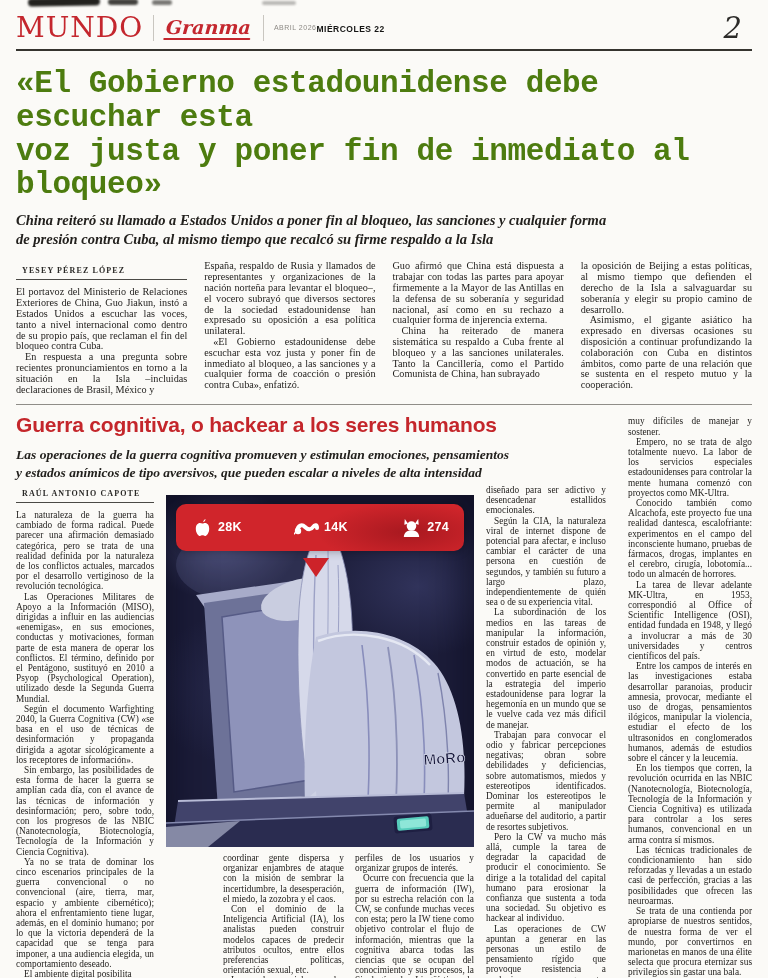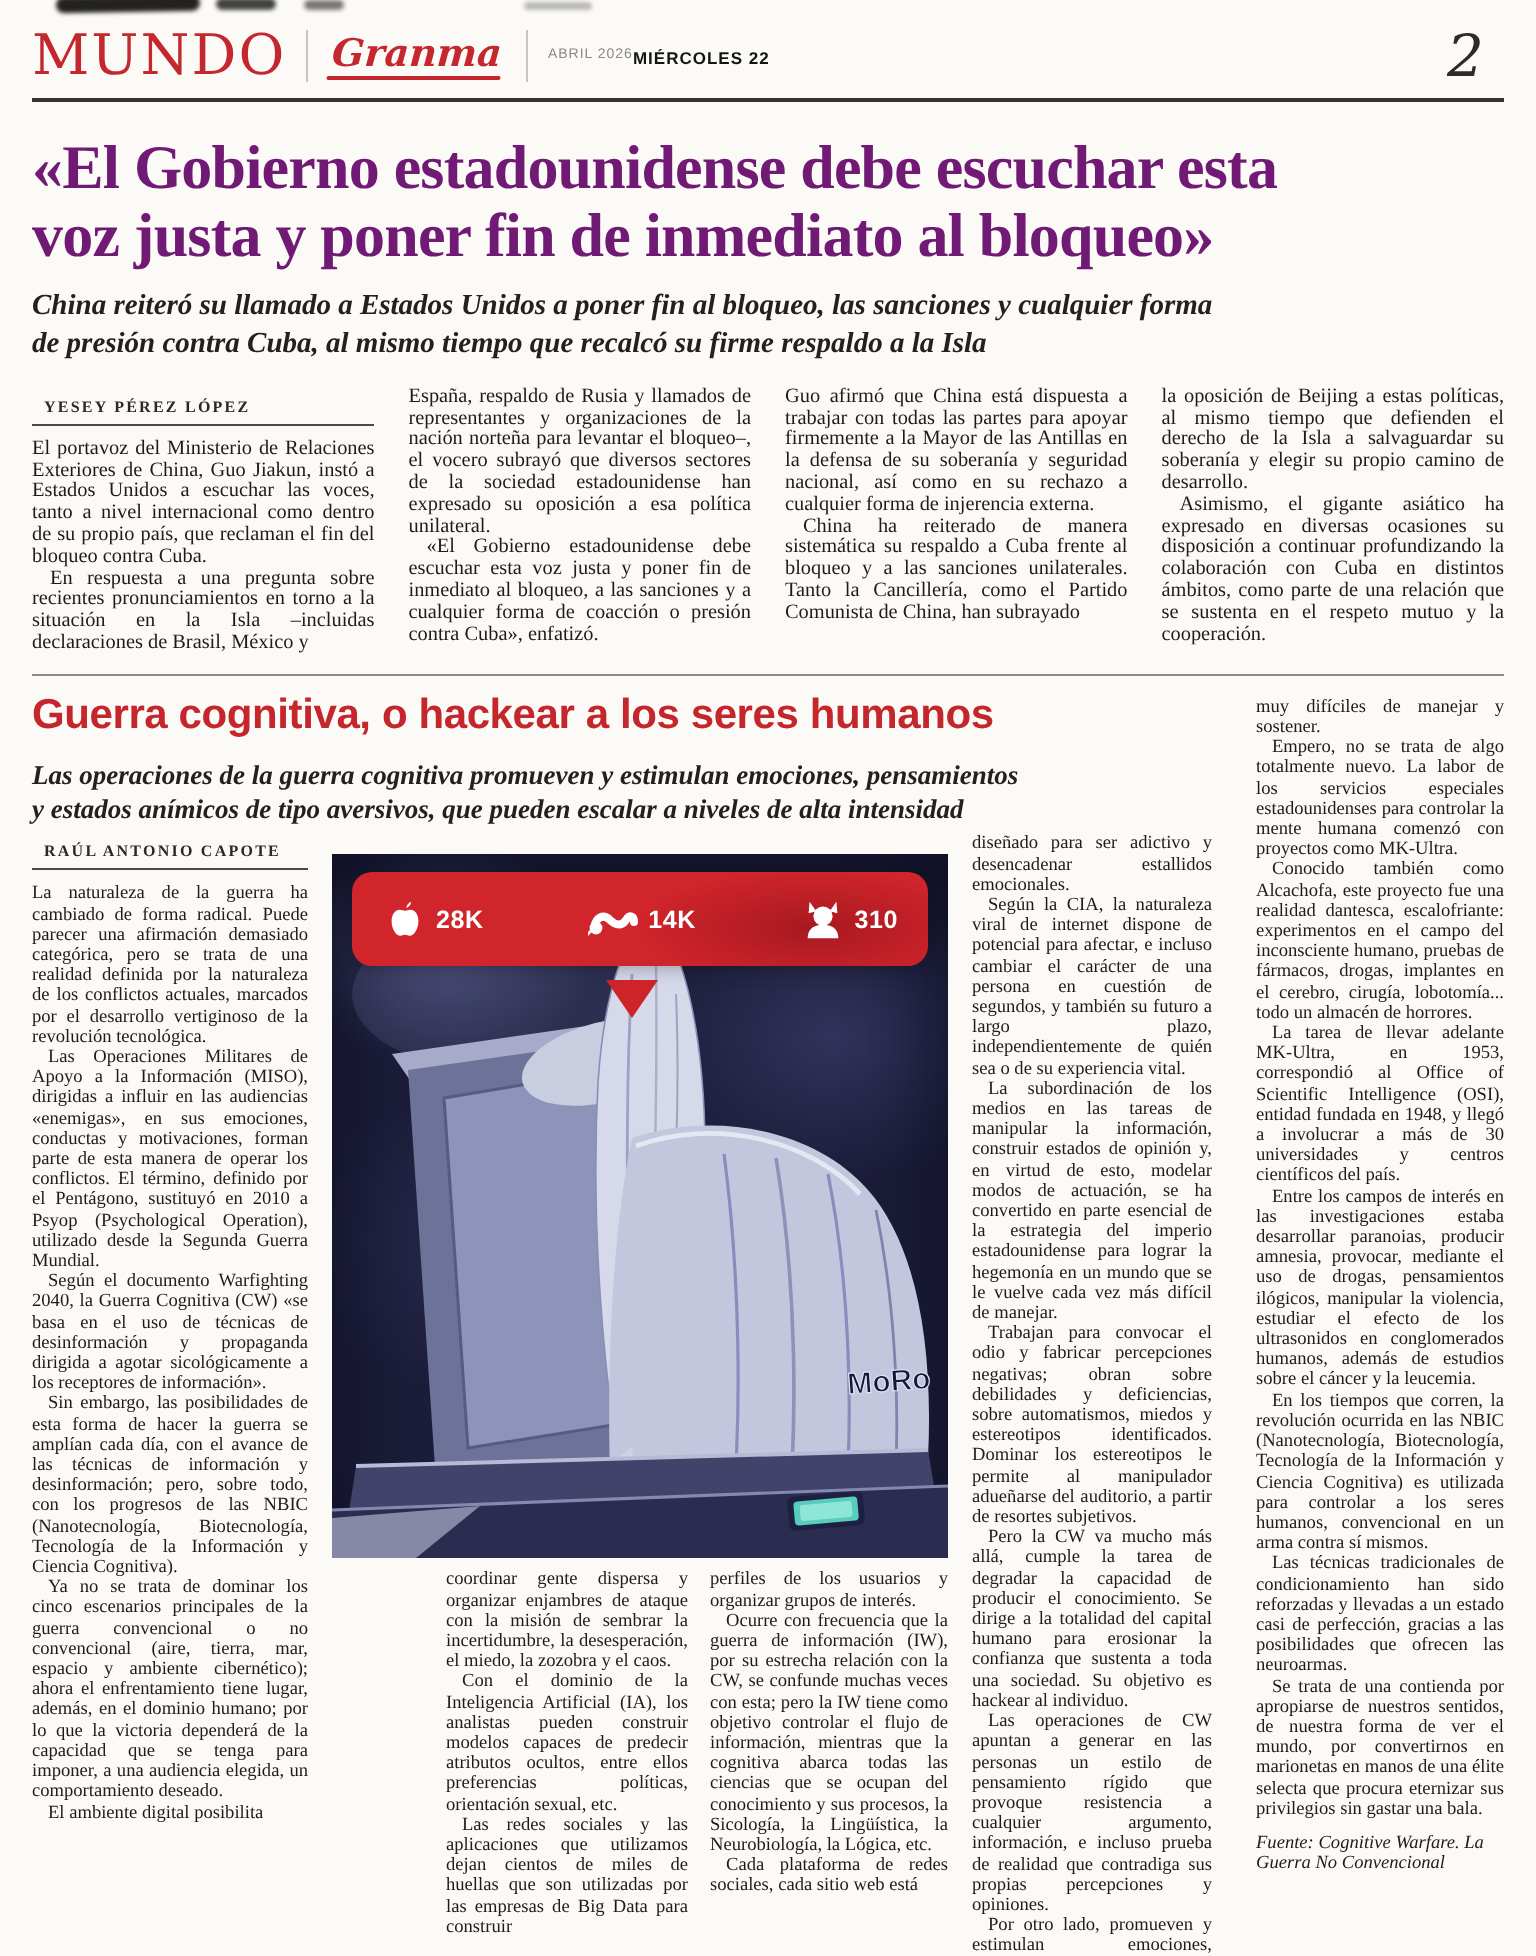--- a/index.html
+++ b/index.html
@@ -20,22 +20,22 @@
   .brand{position:relative;font-family:"DejaVu Serif",serif;font-style:italic;font-weight:700;
          font-size:19px;color:#c4272e;transform:skewX(-4deg);padding:0 2px 3px;}
   .brand::after{content:"";position:absolute;left:0;right:2px;bottom:1px;height:2px;background:#c4272e;border-radius:2px;}
   .dateblock{display:flex;flex-direction:row;line-height:1.25;padding-top:2px;}
   .date-month{font-family:"Liberation Sans",sans-serif;font-size:7px;color:#8d8a85;letter-spacing:.5px;}
   .date-day{font-family:"Liberation Sans",sans-serif;font-size:8.5px;font-weight:700;color:#141413;letter-spacing:.5px;}
   .pagenum{font-family:"DejaVu Serif",serif;font-style:italic;font-size:29px;color:#2c2b29;margin-right:10px;line-height:1;}
   .mast-rule{height:2px;background:#35342f;margin:6px 16px 0;}
 
   
-  .a1-headline{margin:16px 16px 0;font-family:Liberation Serif, serif;font-weight:700;
-               font-size:31px;line-height:1.09;letter-spacing:-.4px;color:#701a75;}
+  .a1-headline{margin:16px 16px 0;font-family:Liberation Mono, monospace;font-weight:700;
+               font-size:31px;line-height:1.09;letter-spacing:-.4px;color:#4d7c0f;}
   .a1-sub{margin:9px 16px 0;font-style:italic;font-weight:700;font-size:14.5px;line-height:1.32;color:#23211e;}
   .byline{font-weight:700;font-size:8px;letter-spacing:.14em;color:#2a2927;
           border-bottom:1.2px solid #4a4946;padding:3px 0 4px 6px;margin:2px 0 7px;}
   .a1-cols{display:flex;gap:17px;margin:12px 16px 0;}
   .a1col{flex:1;min-width:0;}
   .bodytext{font-size:10.2px;line-height:10.8px;text-align:justify;}
   .bodytext p{margin:0;text-indent:9px;}
   .bodytext p:first-child{text-indent:0;}
   .divider{border-top:1px solid #8f8d88;margin:9px 16px 8px;}
 
@@ -218,21 +218,21 @@
                   </svg>
                   <b>14K</b>
                 </span>
                 <span class="stat">
                   <svg width="23" height="23" viewBox="0 0 24 24" fill="#fff">
                     <polygon points="5,3 8.5,8 4.5,9"></polygon>
                     <polygon points="19,3 15.5,8 19.5,9"></polygon>
                     <circle cx="12" cy="10.5" r="5"></circle>
                     <path d="M4 22 C4 17 7.5 15 12 15 C16.5 15 20 17 20 22 Z"></path>
                   </svg>
-                  <b>310</b>
+                  <b>274</b>
                 </span>
                 <div class="bubble-tail"></div>
               </div>
             </figure>
             <div class="a2-midrow">
               <div class="a2c2 smalltext">
                   <p>coordinar gente dispersa y organizar enjambres de ataque con la misión de sembrar la incertidumbre, la desesperación, el miedo, la zozobra y el caos.</p>
                   <p>Con el dominio de la Inteligencia Artificial (IA), los analistas pueden construir modelos capaces de predecir atributos ocultos, entre ellos preferencias políticas, orientación sexual, etc.</p>
                   <p>Las redes sociales y las aplicaciones que utilizamos dejan cientos de miles de huellas que son utilizadas por las empresas de Big Data para construir</p>
                 </div>

